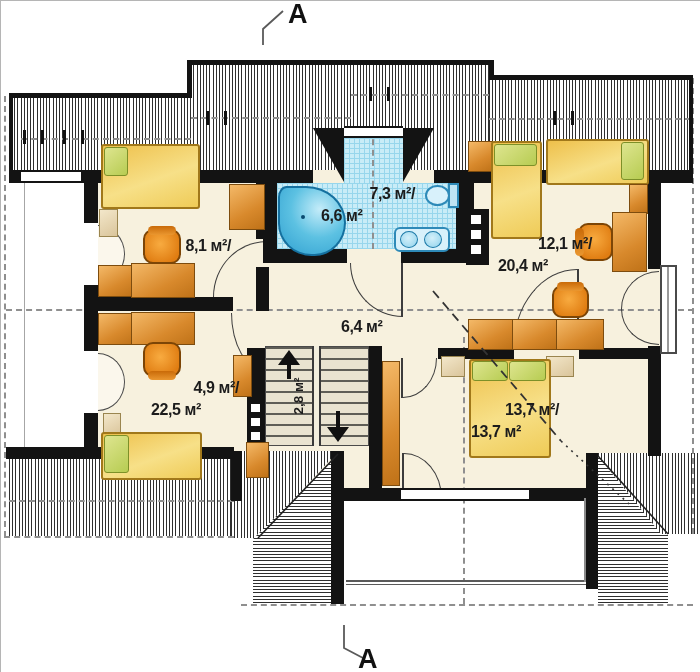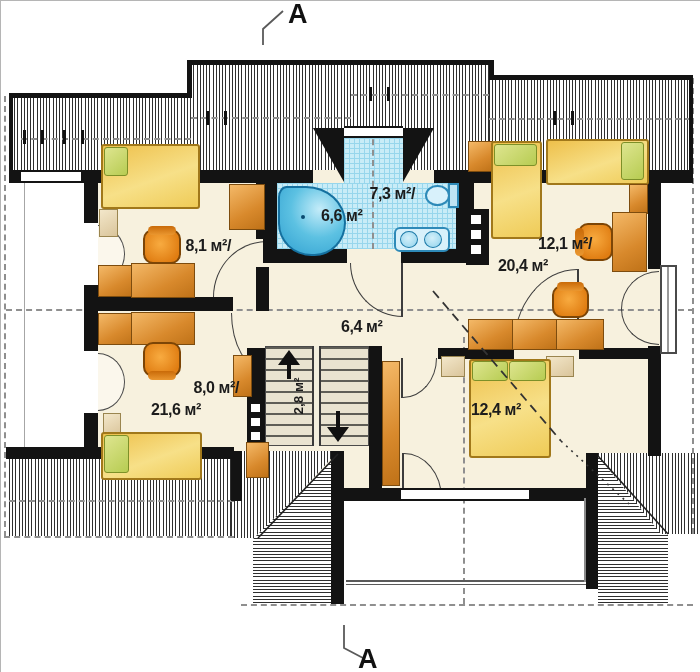--- a/index.html
+++ b/index.html
@@ -247,25 +247,26 @@
     <div class="l2">6,6 м²</div>
   </div>
   <div class="abs arealabel z9" style="left:495px;top:232px;width:100px;">
     <div class="l1">12,1 м²/</div>
     <div class="l2">20,4 м²</div>
   </div>
   <div class="abs arealabel z9" style="left:338px;top:315px;width:72px;">
     <div class="l2">6,4 м²</div>
   </div>
   <div class="abs arealabel z9" style="left:148px;top:376px;width:94px;">
-    <div class="l1">8,0 м²/</div>
-    <div class="l2">21,6 м²</div>
+    <div class="l1">4,9 м²/</div>
+    <div class="l2">22,5 м²</div>
   </div>
   <div class="abs arealabel z9" style="left:468px;top:398px;width:94px;">
-    <div class="l2">12,4 м²</div>
+    <div class="l1">13,7 м²/</div>
+    <div class="l2">13,7 м²</div>
   </div>
 
   <div class="abs marker z10" style="left:287px;top:-2px;">A</div>
   <div class="abs marker z10" style="left:357px;top:643px;">A</div>
 
   <svg class="overlay" width="700" height="672" viewBox="0 0 700 672">
     <polyline points="282,10 262,28 262,44" fill="none" stroke="#5a5a5a" stroke-width="1.8"></polyline>
     <polyline points="343,624 343,647 362,657" fill="none" stroke="#5a5a5a" stroke-width="1.8"></polyline>
     <line x1="337" y1="453" x2="257" y2="537" stroke="#222" stroke-width="1.6"></line>
     <line x1="597" y1="455" x2="667" y2="533" stroke="#222" stroke-width="1.6"></line>

